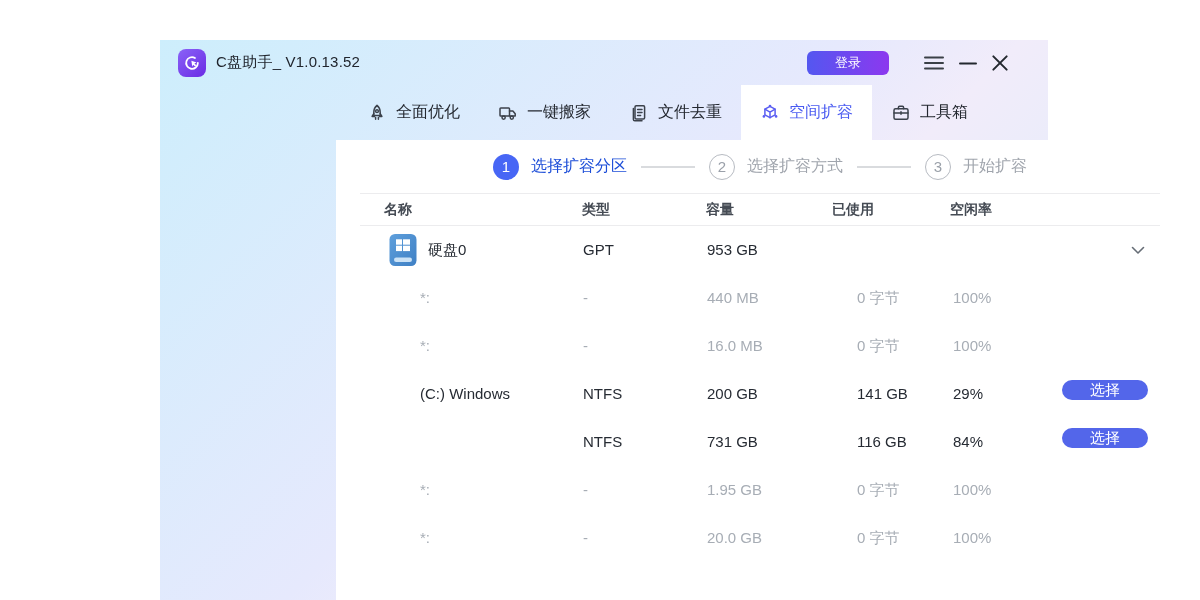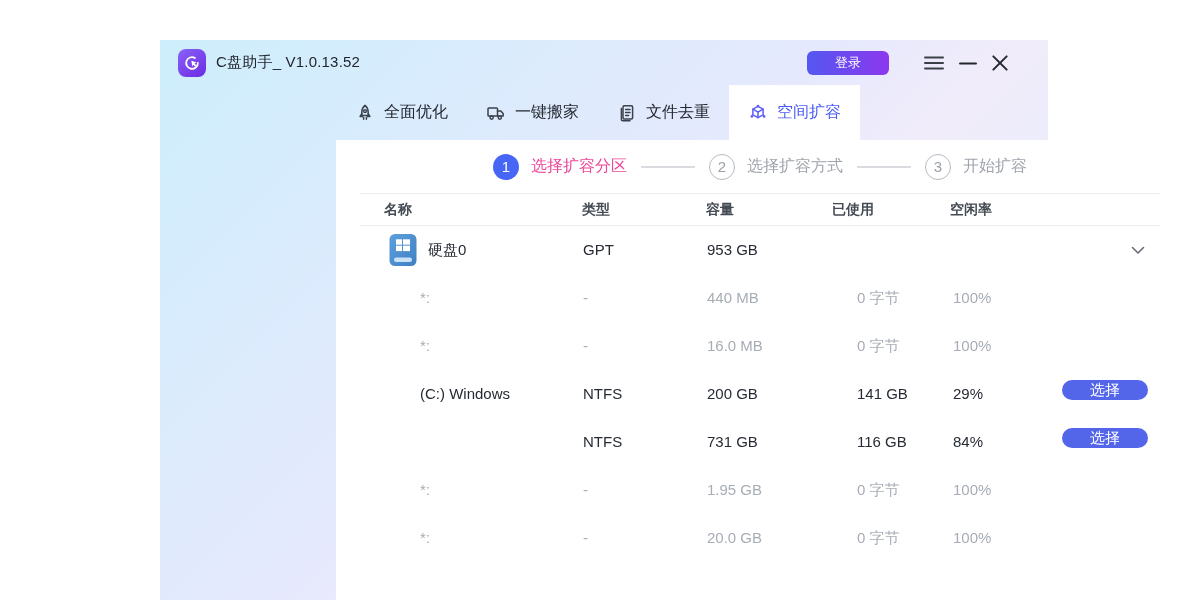--- a/index.html
+++ b/index.html
@@ -18,36 +18,36 @@
   .tb-right { margin-left: auto; display: flex; align-items: center; }
   .login-btn { width: 82px; height: 24px; border: none; border-radius: 6px; color: #fff;
     font-size: 13px; background: linear-gradient(90deg, #5457f0, #8c38ef);
     cursor: pointer; font-family: inherit; }
   .win-ctl { display: flex; align-items: center; justify-content: center; cursor: pointer; }
   .ctl-burger { margin-left: 34px; }
   .ctl-min { margin-left: 14px; }
   .ctl-close { margin-left: 13px; }
 
   
-  .tabbar { position: absolute; top: 45px; left: 176px; height: 55px; display: flex; }
+  .tabbar { position: absolute; top: 45px; left: 188px; height: 55px; display: flex; }
   .tab { display: flex; align-items: center; gap: 9px; padding: 0 19px; font-size: 16px;
     color: #23272f; cursor: pointer; white-space: nowrap; }
   .tab .t-icon { width: 20px; height: 20px; display: flex; }
   .tab.active { background: #ffffff; color: #4a5bf1; }
 
   
   .card { position: absolute; left: 176px; top: 100px; width: 848px; height: 475px; background: #fff; }
   .stepper { height: 53px; display: flex; align-items: center; justify-content: center; }
   .step { display: flex; align-items: center; gap: 12px; }
   .step-circle { width: 26px; height: 26px; border-radius: 50%; display: flex;
     align-items: center; justify-content: center; font-size: 15px; }
   .step.on  .step-circle { background: #4766f5; color: #fff; }
   .step.off .step-circle { background: #fff; border: 1px solid #b7bbc2; color: #9aa0a9; }
   .step-label { font-size: 16px; }
-  .step.on  .step-label { color: #ec4899; }
+  .step.on  .step-label { color: #1d4ed8; }
   .step.off .step-label { color: #a0a5ad; }
   .step-line { width: 54px; height: 2px; background: #d9dbde; margin: 0 14px; }
   .divider { height: 1px; background: #ececee; margin: 0 24px; }
 
   .thead { position: relative; height: 31px; font-size: 14px; color: #454b54; font-weight: bold; }
   .thead span { position: absolute; top: 0; line-height: 31px; }
   .h0 { left: 48px; } .h1 { left: 246px; } .h2 { left: 370px; } .h3 { left: 496px; } .h4 { left: 614px; }
 
   .row { position: relative; height: 48px; font-size: 15px; }
   .row span { position: absolute; line-height: 48px; white-space: nowrap; }
@@ -130,20 +130,29 @@
         <span class="t-icon">
           <svg viewBox="0 0 20 20" fill="none" stroke="#5b5ef2" stroke-width="1.5" stroke-linecap="round" stroke-linejoin="round">
             <path d="M10 3.4l5.1 2.8v5.7L10 14.7l-5.1-2.8V6.2z"></path>
             <path d="M4.9 6.2L10 9.1l5.1-2.9M10 9.1v5.6"></path>
             <circle cx="10" cy="3.1" r="1.3" fill="#5b5ef2" stroke="none"></circle>
             <circle cx="3.9" cy="13.4" r="1.3" fill="#5b5ef2" stroke="none"></circle>
             <circle cx="16.1" cy="13.4" r="1.3" fill="#5b5ef2" stroke="none"></circle>
           </svg>
         </span>
         <span>空间扩容</span>
+      </div>
+      <div class="tab">
+        <span class="t-icon">
+          <svg viewBox="0 0 20 20" fill="none" stroke="#3b414b" stroke-width="1.5" stroke-linecap="round" stroke-linejoin="round">
+            <rect x="3" y="5.8" width="14" height="10.4" rx="1.5"></rect>
+            <path d="M7.4 5.8V4.4c0-.6.5-1.1 1.1-1.1h3c.6 0 1.1.5 1.1 1.1v1.4M3 10h14M10 8.8v2.4"></path>
+          </svg>
+        </span>
+        <span>工具箱</span>
       </div>
     </div>
 
   <div class="card">
     <div class="stepper" id="stepper">
         <div class="step on">
           <span class="step-circle">1</span>
           <span class="step-label">选择扩容分区</span>
         </div>
         <div class="step-line"></div>

